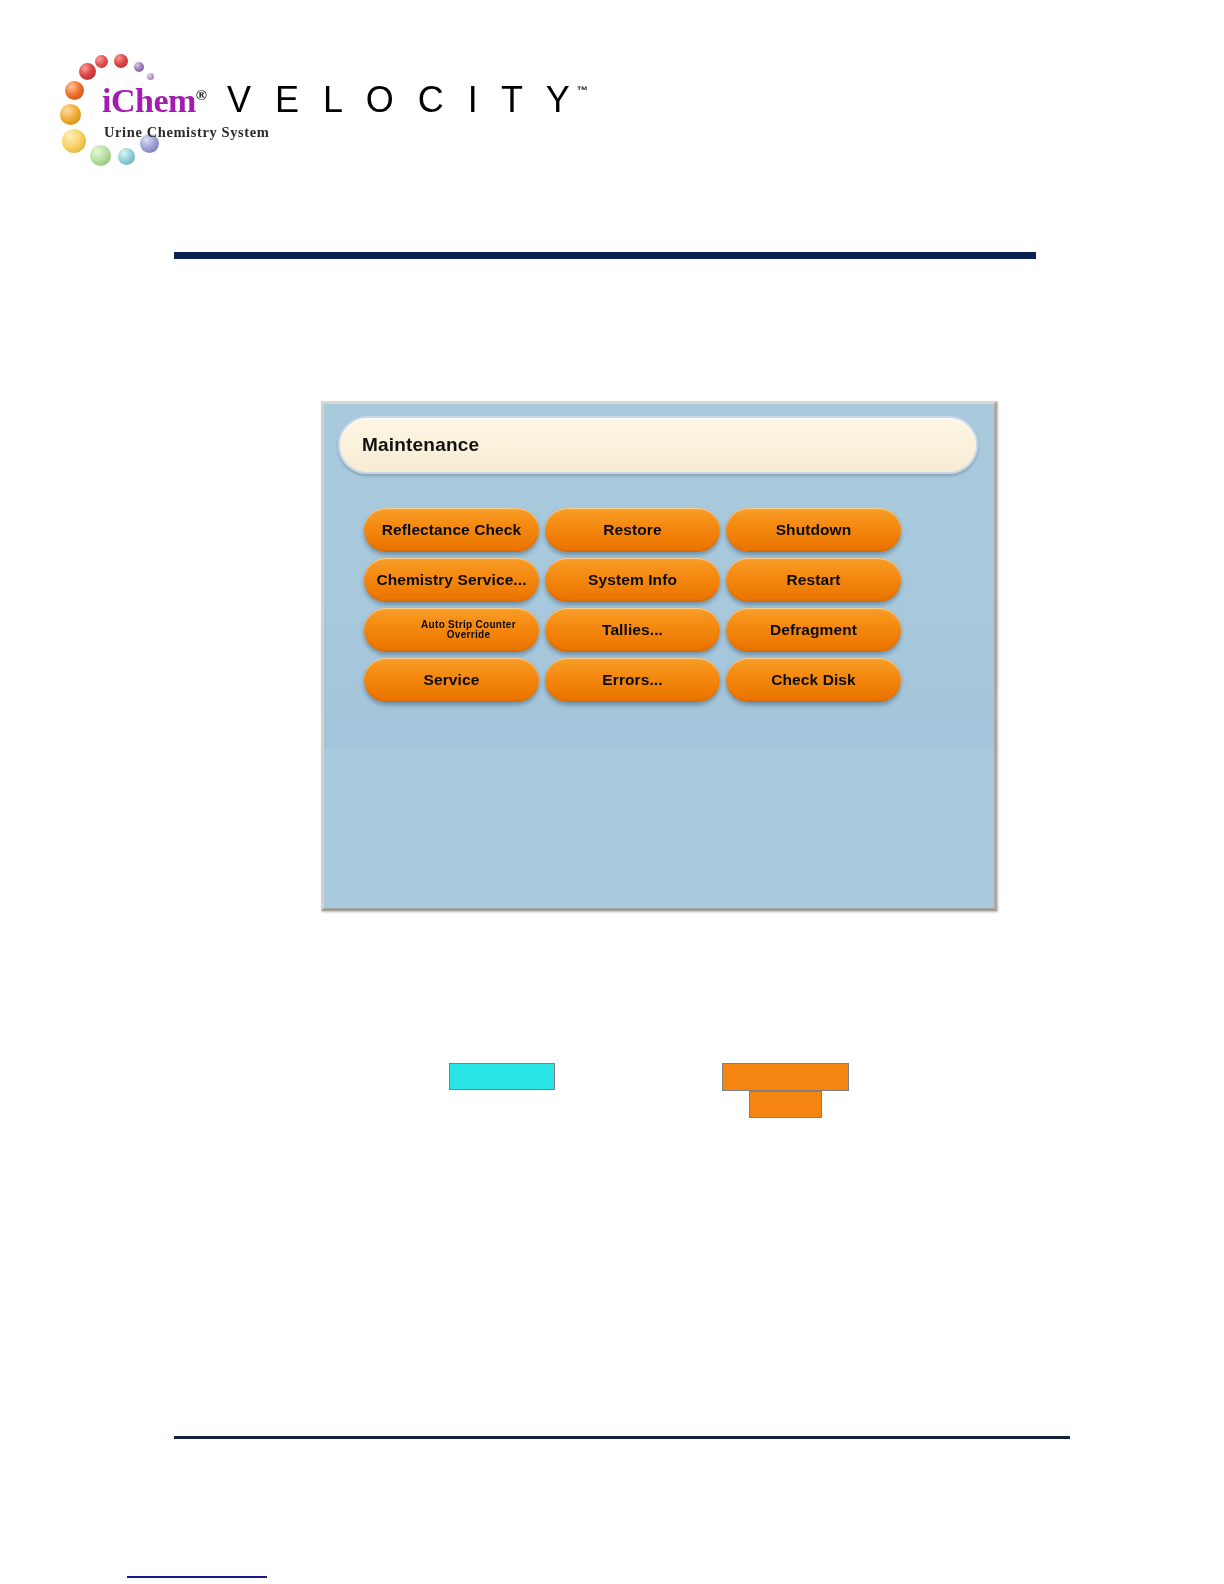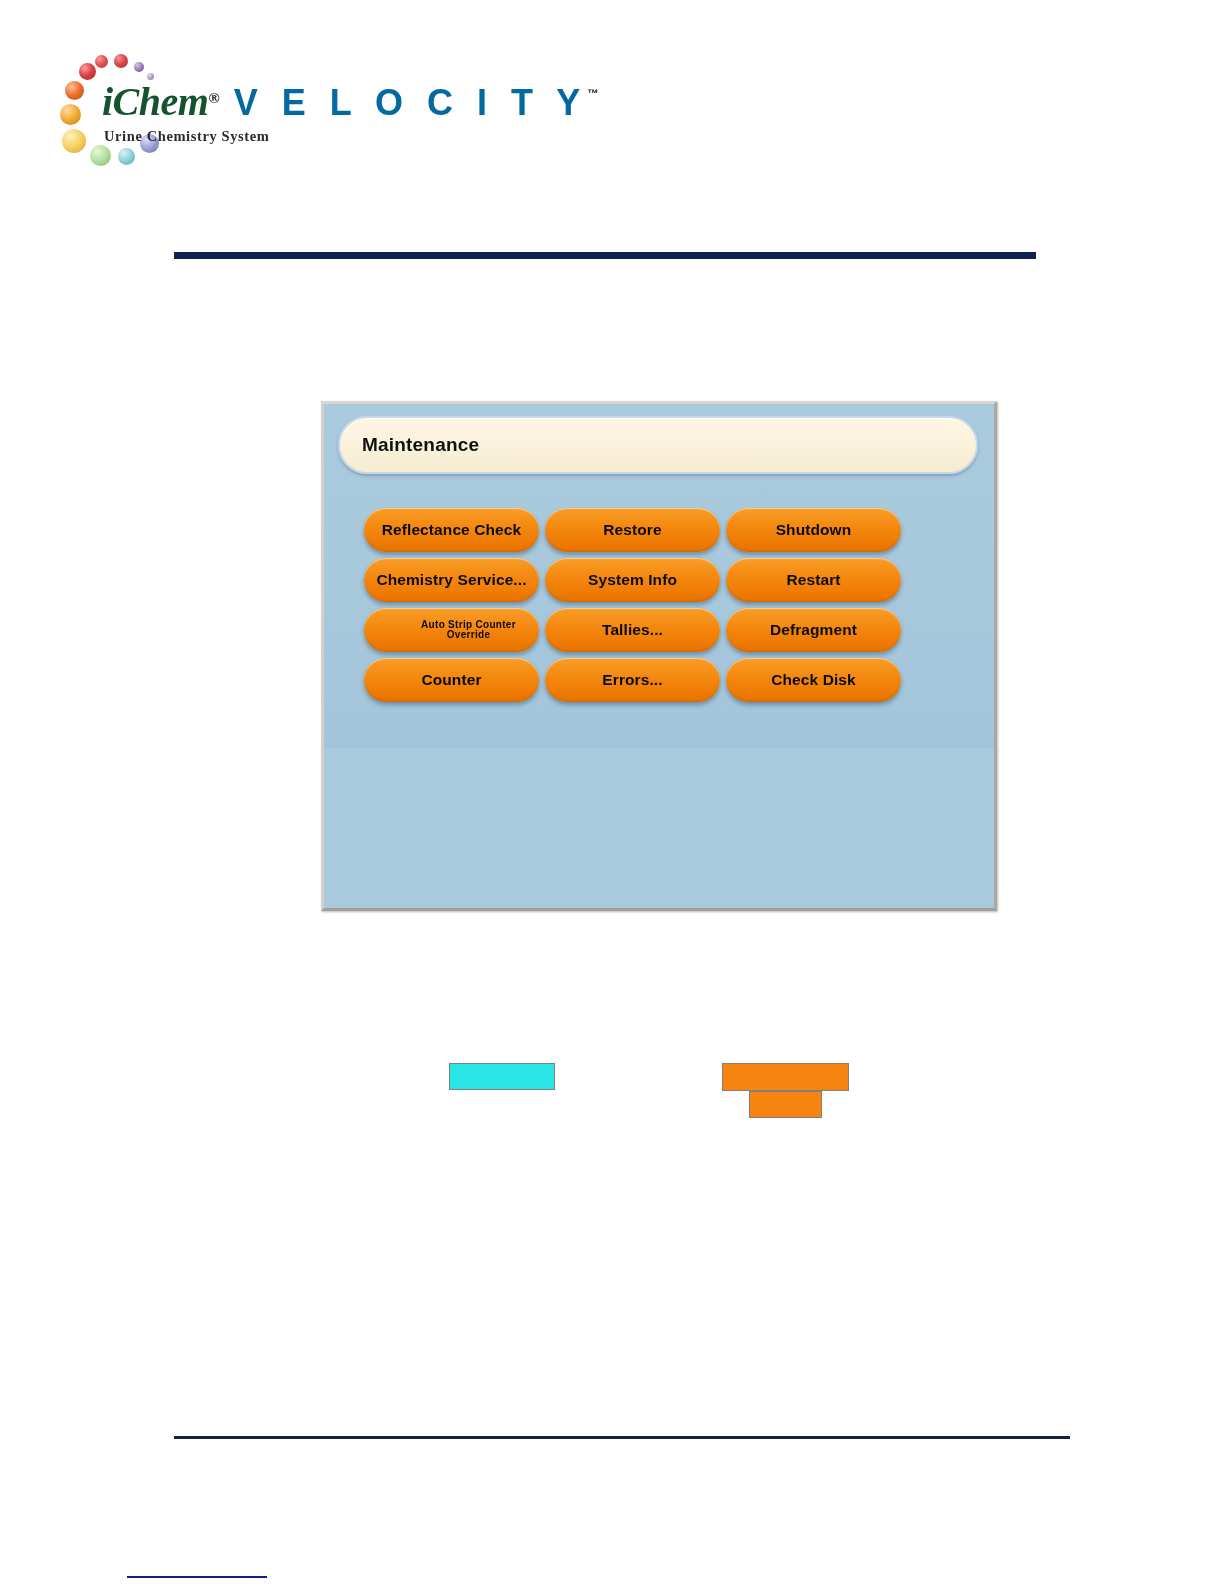--- a/index.html
+++ b/index.html
@@ -39,40 +39,39 @@
     left: 44px;
     top: 30px;
     width: 330px;
   }
   #brand-line {
     white-space: nowrap;
     line-height: 1;
   }
   #brand-ichem {
     font-family: "Liberation Serif", serif;
-    font-size: 40px;
-    font-weight: 700;
-    color: #14532d;
+    font-size: 34px;
+    font-weight: 700;
+    color: #a21caf;
     letter-spacing: -0.5px;
-    font-style: italic;
   }
   #brand-reg {
     font-family: "Liberation Serif", serif;
     font-size: 15px;
     font-weight: 700;
     color: #0d0d0d;
     vertical-align: 12px;
   }
   #brand-velocity {
     font-family: "Liberation Sans", sans-serif;
     font-size: 36px;
-    font-weight: 700;
-    color: #0369a1;
+    font-weight: 400;
+    color: #000000;
     letter-spacing: 7px;
-    margin-left: 14px;
+    margin-left: 20px;
   }
   #brand-tm {
     font-family: "Liberation Sans", sans-serif;
     font-size: 11px;
     font-weight: 700;
     color: #111111;
     vertical-align: 18px;
     letter-spacing: 0;
   }
   #brand-tagline {
@@ -318,21 +317,21 @@
       <button class="action-button">Shutdown</button>
 
       <button class="action-button">Chemistry Service...</button>
       <button class="action-button">System Info</button>
       <button class="action-button">Restart</button>
 
       <button class="action-button small-label">Auto Strip Counter Override</button>
       <button class="action-button">Tallies...</button>
       <button class="action-button">Defragment</button>
 
-      <button class="action-button">Counter</button>
+      <button class="action-button">Service</button>
       <button class="action-button">Errors...</button>
       <button class="action-button">Check Disk</button>
     </div>
   </div>
 
 </div>
 
 <div class="swatch" id="swatch-cyan"></div>
 <div class="swatch" id="swatch-orange-wide"></div>
 <div class="swatch" id="swatch-orange-narrow"></div>

